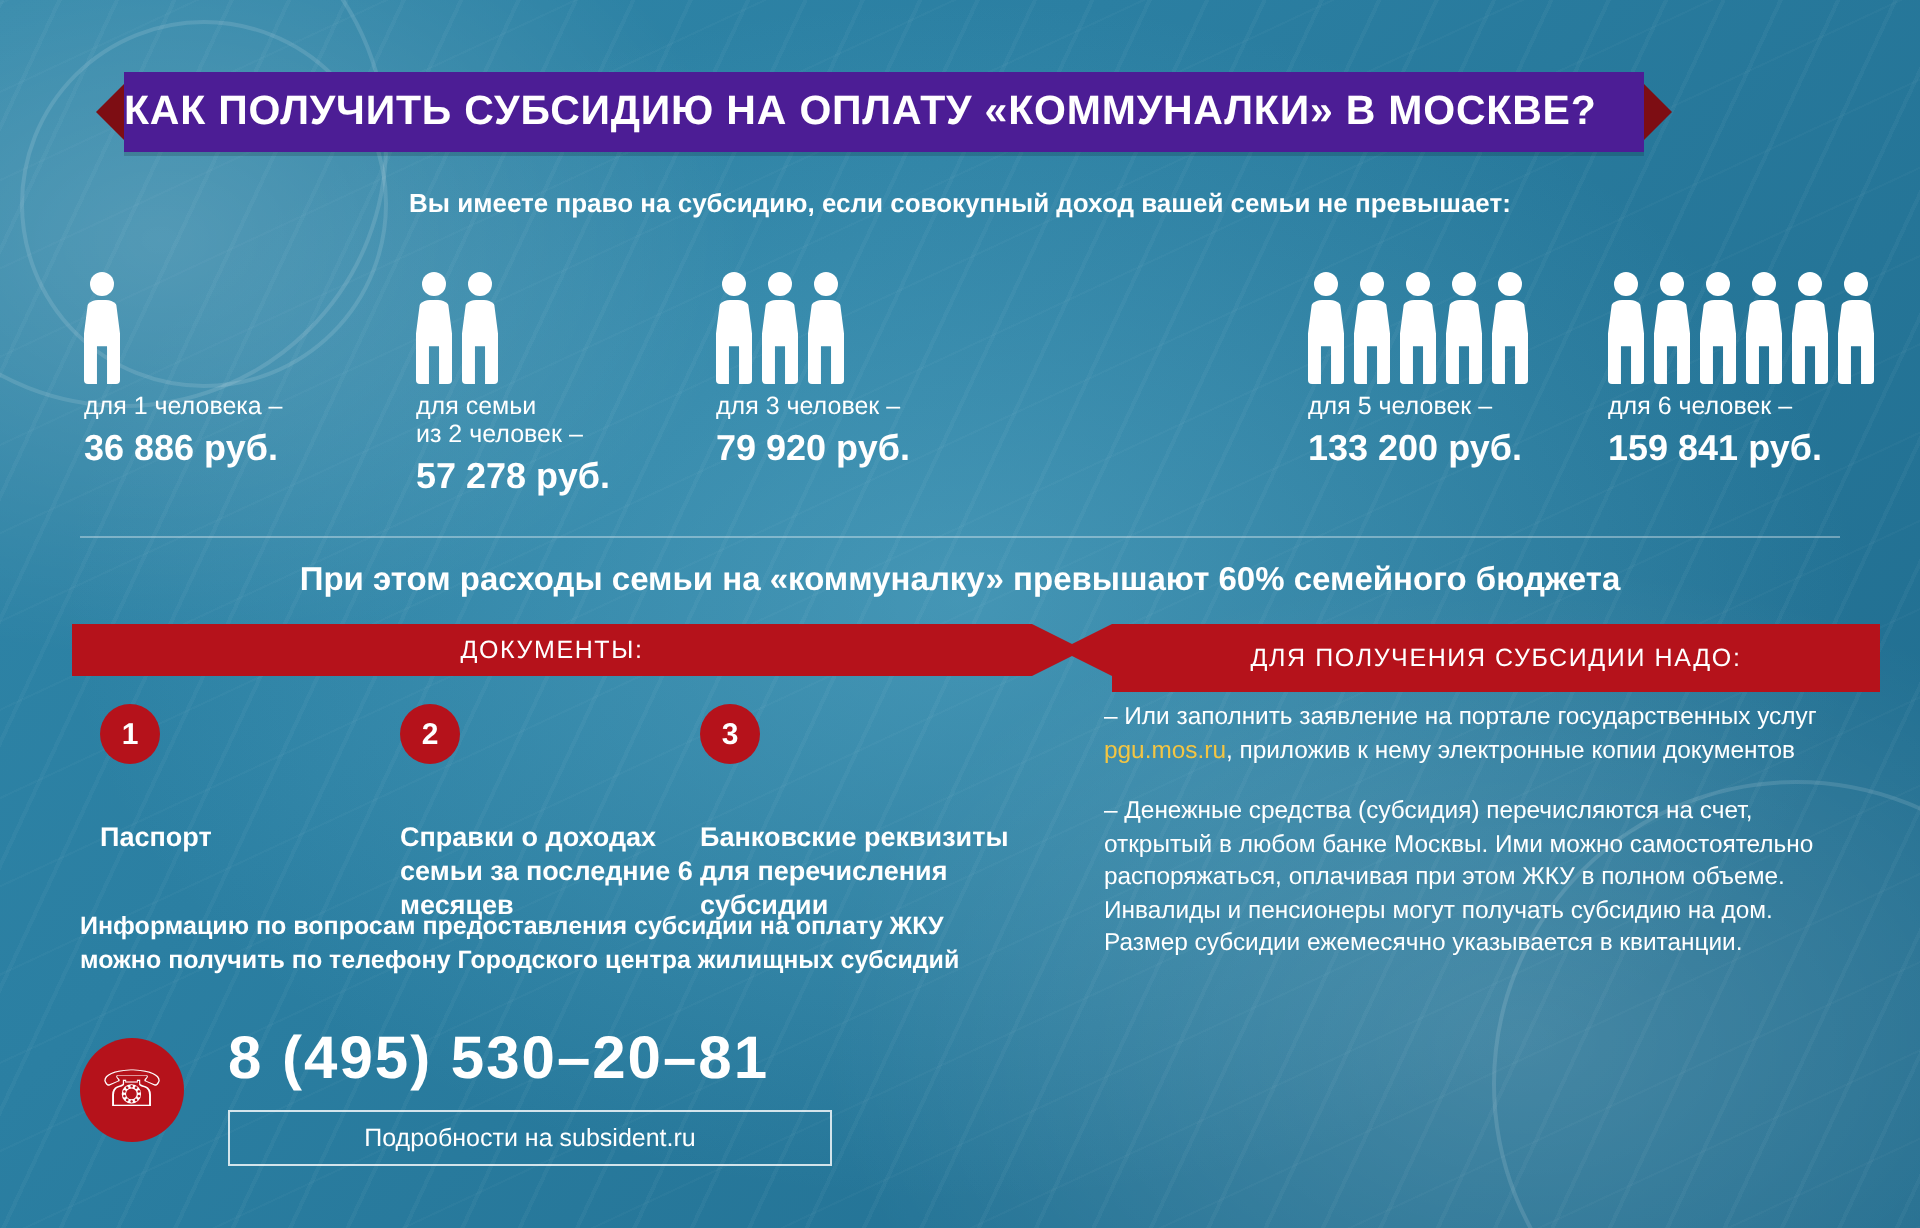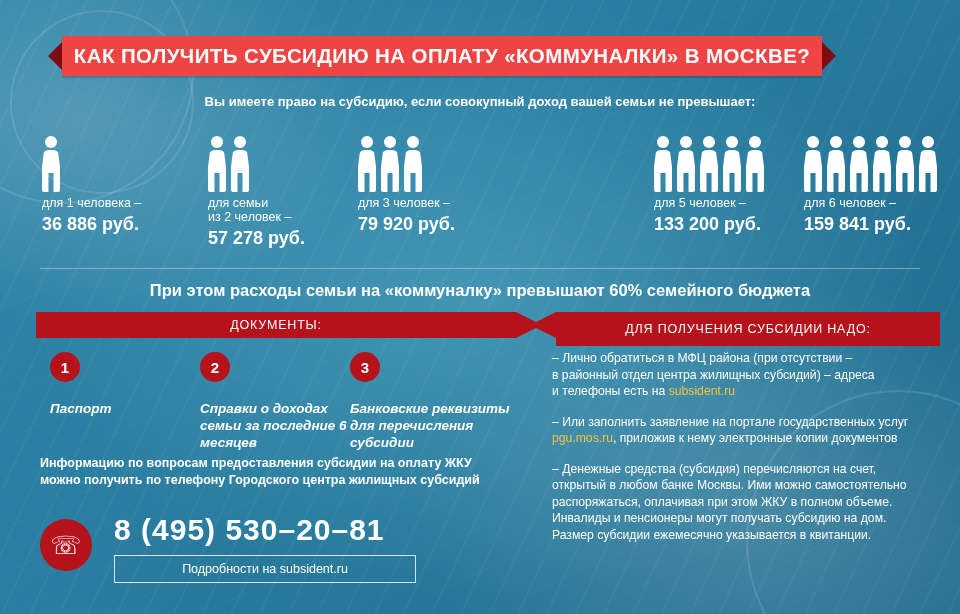--- a/index.html
+++ b/index.html
@@ -25,22 +25,22 @@
   }
   .circleA,.circleB,.circleC{position:absolute;border-radius:50%;border:2px solid rgba(255,255,255,0.12);}
   .circleA{width:260px;height:260px;left:-70px;top:-60px;}
   .circleB{width:180px;height:180px;left:10px;top:10px;}
   .circleC{width:300px;height:300px;right:-90px;bottom:-80px;}
   .wrap{position:relative;width:960px;height:614px;}
 
   
   .title-bar{
     position:absolute;left:62px;top:36px;width:760px;height:40px;
-    background:#ef4444;
-    display:flex;align-items:center;justify-content:center;
+    background:#4c1d95;
+    display:flex;align-items:center;
     box-shadow:0 2px 0 rgba(0,0,0,0.15);
   }
   .title-bar:before{
     content:"";position:absolute;left:-14px;top:6px;
     border-top:14px solid transparent;border-bottom:14px solid transparent;
     border-right:14px solid #7d0d13;
   }
   .title-bar:after{
     content:"";position:absolute;right:-14px;top:6px;
     border-top:14px solid transparent;border-bottom:14px solid transparent;
@@ -103,21 +103,21 @@
   .sec-title{color:#fff;font-weight:normal;font-size:12.5px;letter-spacing:.8px;}
 
   
   .docs{position:absolute;left:40px;top:352px;width:480px;}
   .doc{position:absolute;top:0;width:150px;}
   .badge{
     width:30px;height:30px;border-radius:50%;background:#b5121b;color:#fff;
     display:flex;align-items:center;justify-content:center;font-weight:bold;font-size:15px;
     margin-left:0;
   }
-  .doc-label{margin-top:18px;color:#fff;font-size:13.5px;font-weight:bold;line-height:17px;font-style:italic;}
+  .doc-label{margin-top:28px;color:#fff;font-size:13.5px;font-weight:bold;line-height:17px;}
 
   .info{
     position:absolute;left:40px;top:455px;width:470px;color:#fff;font-size:12.5px;line-height:17px;font-weight:bold;
   }
   .phone-box{position:absolute;left:40px;top:505px;width:470px;height:80px;}
   .phone-circle{
     position:absolute;left:0;top:14px;width:52px;height:52px;border-radius:50%;background:#b5121b;
     display:flex;align-items:center;justify-content:center;color:#fff;font-size:25px;
   }
   .phone-num{
@@ -277,17 +277,16 @@
 
   <div class="info" id="info">Информацию по вопросам предоставления субсидии на оплату ЖКУ<br>можно получить по телефону Городского центра жилищных субсидий</div>
 
   <div class="phone-box">
     <div class="phone-circle">☏</div>
     <div class="phone-num">8 (495) 530–20–81</div>
     <div class="phone-sub">Подробности на subsident.ru</div>
   </div>
 
   <div class="right-col" id="howto">
-      <div class="para">– Лично обратиться в МФЦ района (при отсутствии –<br>в районный отдел центра жилищных субсидий) – адреса<br>и телефоны есть на <span class="link">subsident.ru</span></div>
       <div class="para">– Или заполнить заявление на портале государственных услуг<br><span class="link">pgu.mos.ru</span>, приложив к нему электронные копии документов</div>
       <div class="para">– Денежные средства (субсидия) перечисляются на счет,<br>открытый в любом банке Москвы. Ими можно самостоятельно<br>распоряжаться, оплачивая при этом ЖКУ в полном объеме.<br>Инвалиды и пенсионеры могут получать субсидию на дом.<br>Размер субсидии ежемесячно указывается в квитанции.</div>
     </div>
 </div>
 
 </body></html>

